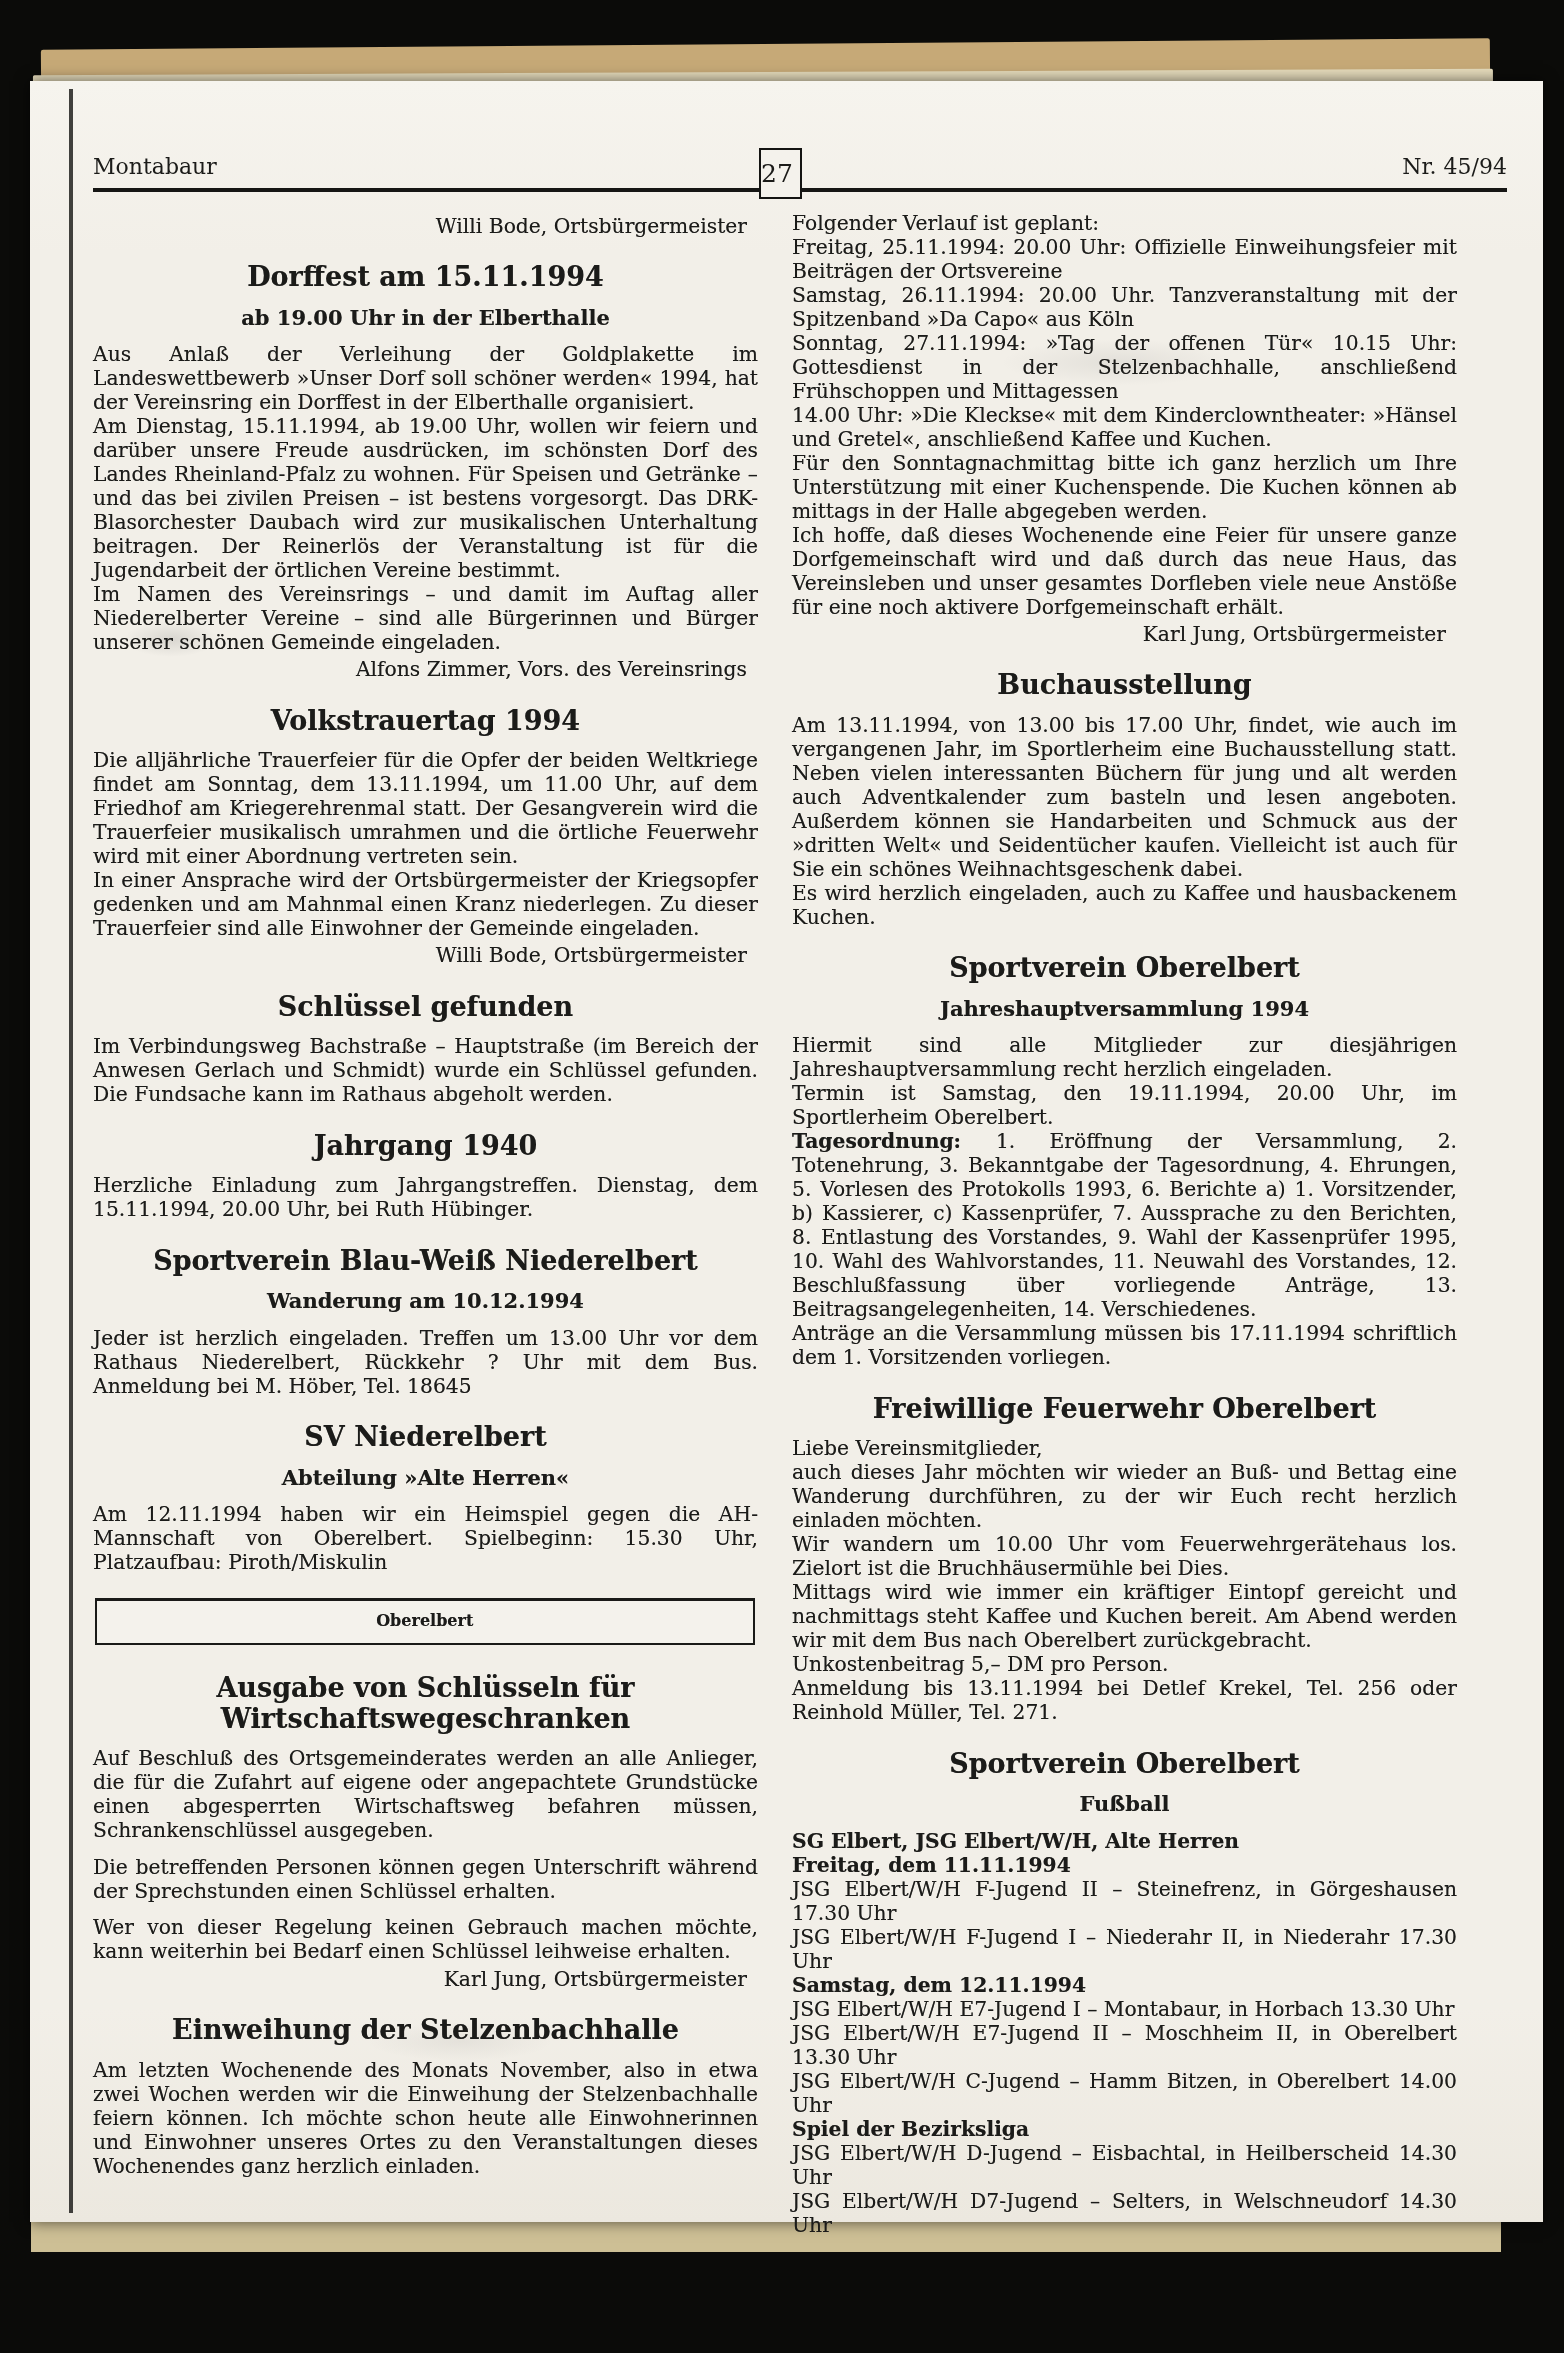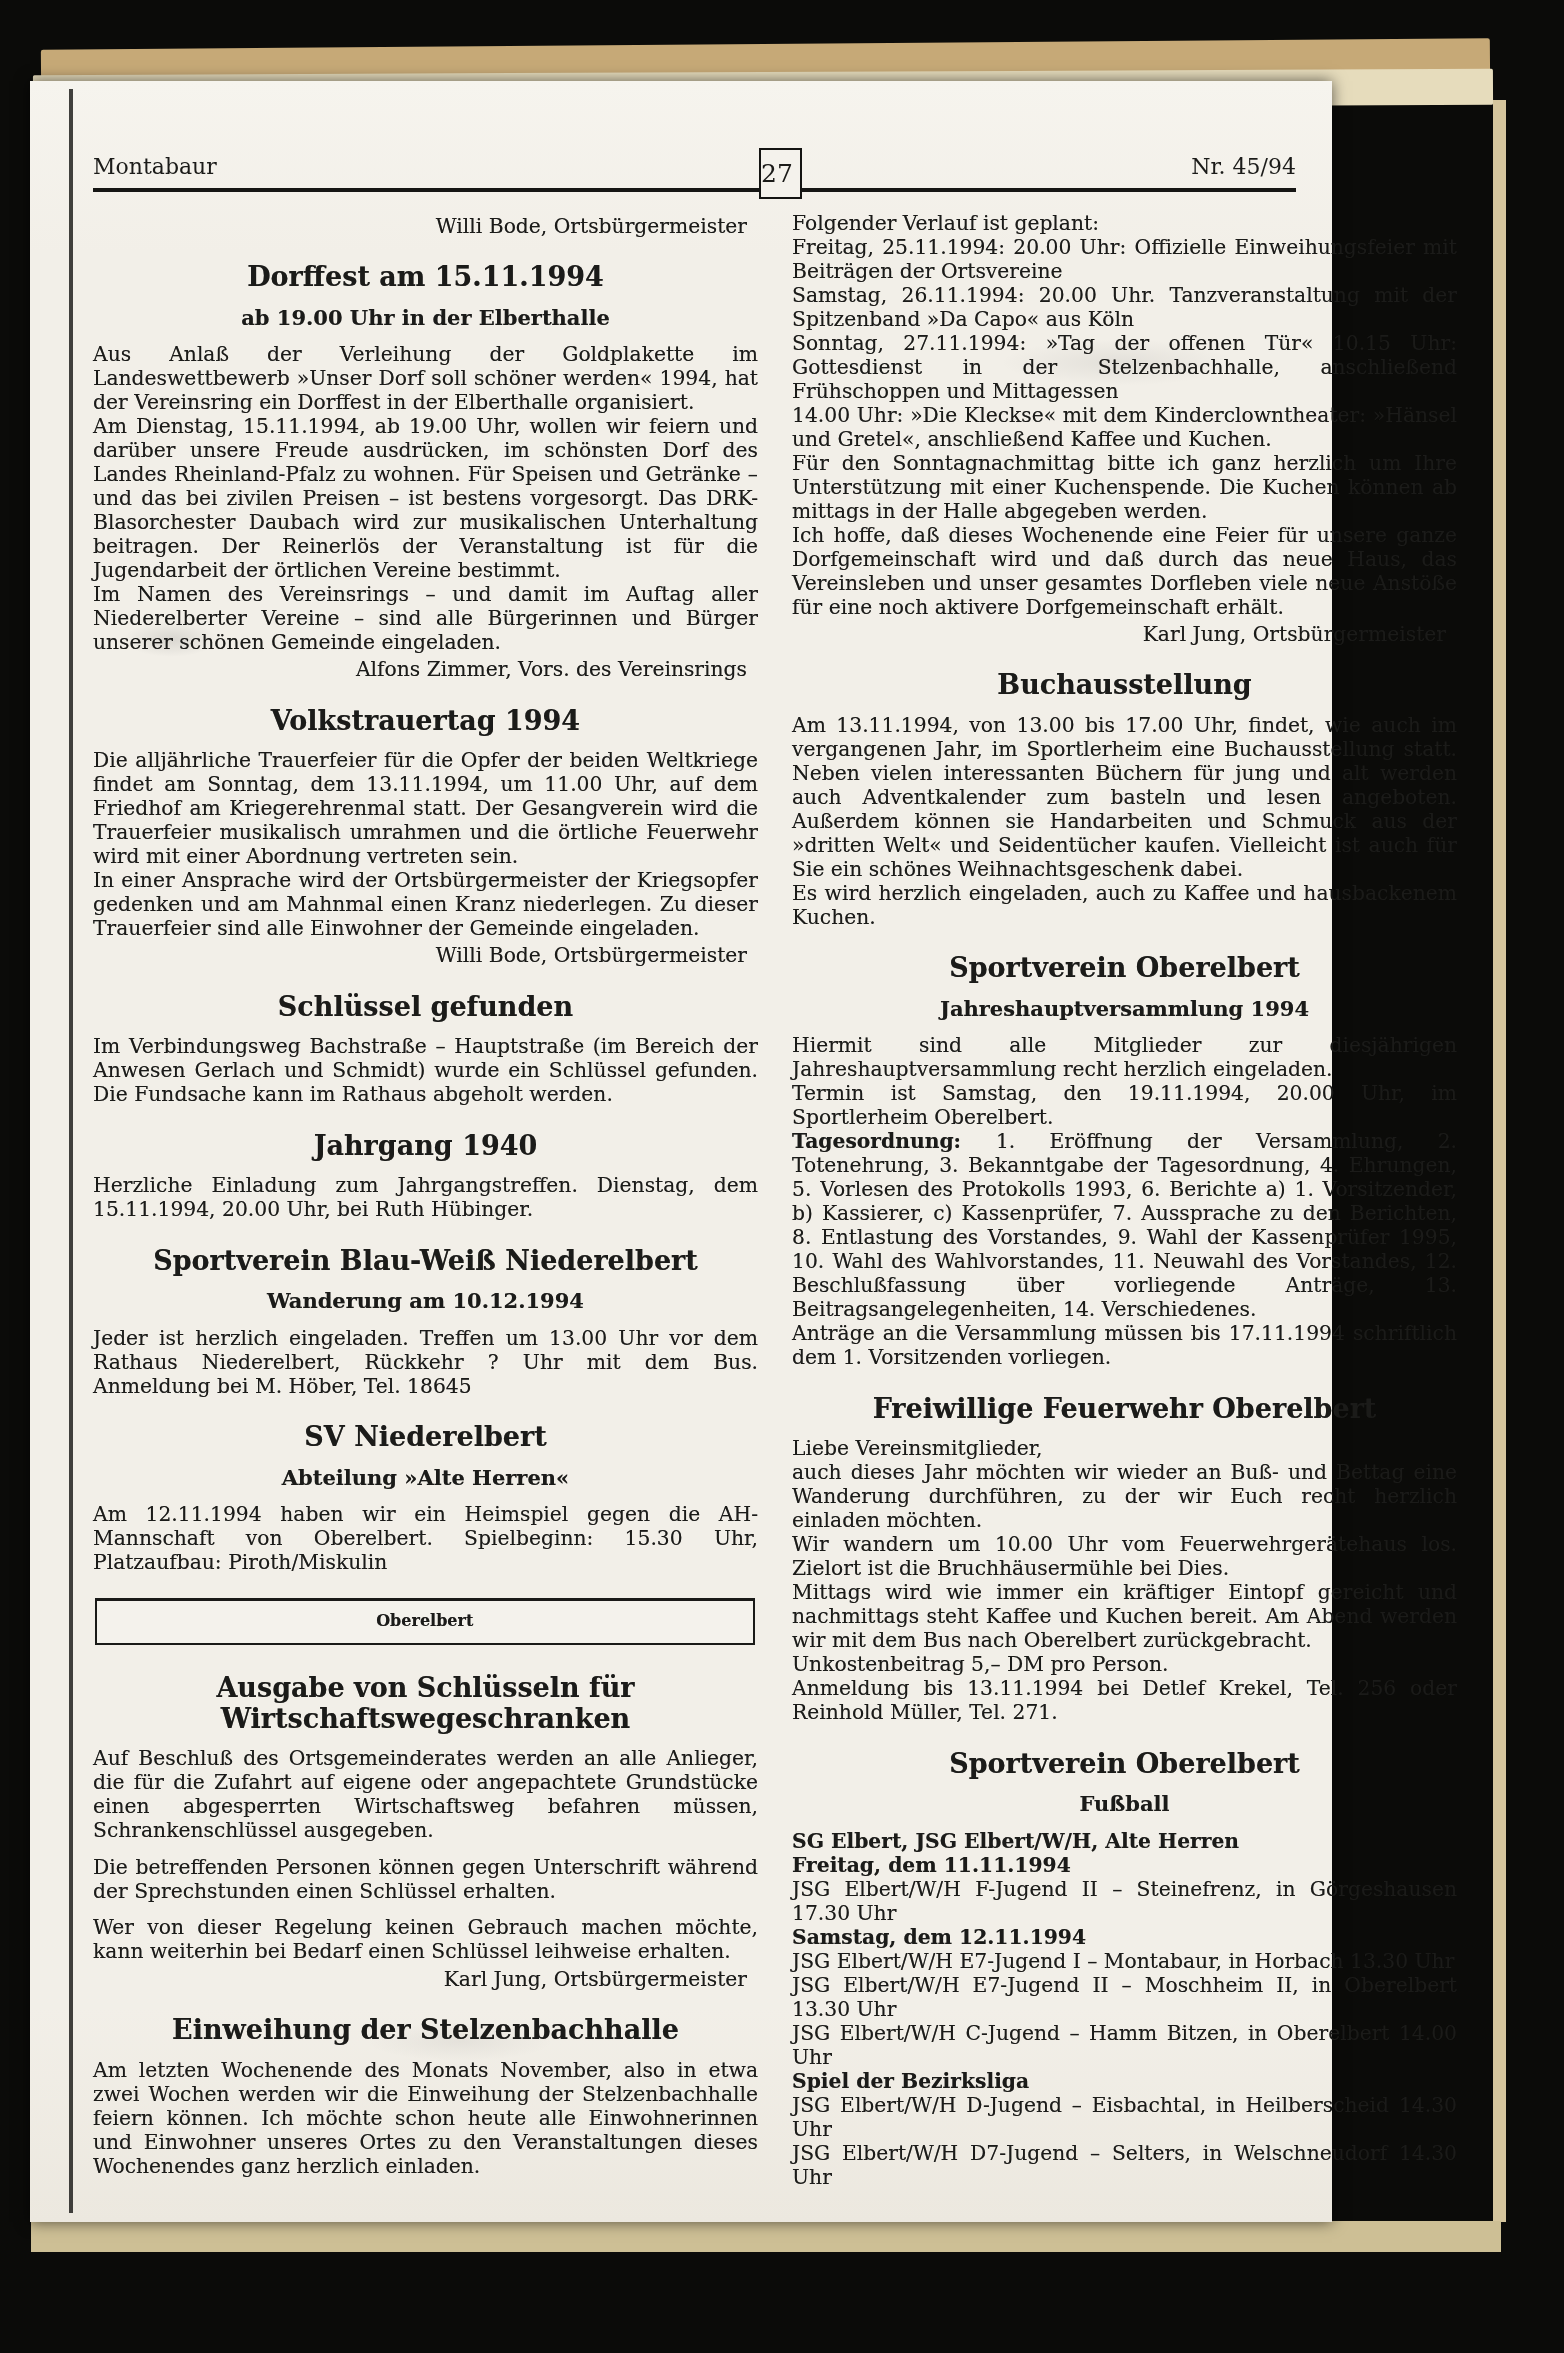--- a/index.html
+++ b/index.html
@@ -9,21 +9,21 @@
     font-family:"DejaVu Serif","Liberation Serif",serif;
   }
   
   .strip{position:absolute;}
   .strip-tan{left:41px;top:44px;width:1449px;height:44px;background:#c6a977;transform:rotate(-0.45deg);border-radius:2.3px;}
   .strip-cream{left:33px;top:72px;width:1460px;height:36px;background:#e6dcbc;transform:rotate(-0.25deg);border-radius:1.6px;}
   .right-sliver{left:1493px;top:100px;width:12.5px;height:2122px;background:#d5c59d;}
   .bottom-strip{left:31px;top:2221px;width:1470px;height:31px;background:#cdbf95;}
   
   .page{
-    position:absolute;left:30px;top:81px;width:1302px;height:2141px;
+    position:absolute;left:30px;top:81px;width:1513px;height:2141px;
     background:linear-gradient(180deg,#f6f4ee 0%,#f2efe8 8%,#f2efe8 90%,#ece8df 100%);
     box-shadow:0 0 14px rgba(0,0,0,.6);
   }
   .scan-line{position:absolute;left:39px;top:7.8px;height:calc(100% - 17px);width:3.9px;background:rgba(24,24,22,.82);}
   .smudge{position:absolute;border-radius:50%;pointer-events:none;}
   .sm1{left:94px;top:540px;width:94px;height:36px;background:radial-gradient(ellipse,rgba(60,60,60,.14),transparent 70%);}
   .sm2{left:970px;top:258px;width:235px;height:47px;background:radial-gradient(ellipse,rgba(90,90,90,.10),transparent 70%);}
   .sm3{left:336px;top:1941px;width:188px;height:39px;background:radial-gradient(ellipse,rgba(80,80,80,.08),transparent 70%);}
   .page-inner{position:relative;padding:72px 36px 31px 63px;color:#1b1b19;}
   
@@ -136,20 +136,21 @@
           <div class="blk p">auch dieses Jahr möchten wir wieder an Buß- und Bettag eine Wanderung durchführen, zu der wir Euch recht herzlich einladen möchten.</div>
           <div class="blk p">Wir wandern um 10.00 Uhr vom Feuerwehrgerätehaus los. Zielort ist die Bruchhäusermühle bei Dies.</div>
           <div class="blk p">Mittags wird wie immer ein kräftiger Eintopf gereicht und nachmittags steht Kaffee und Kuchen bereit. Am Abend werden wir mit dem Bus nach Oberelbert zurückgebracht.</div>
           <div class="blk p">Unkostenbeitrag 5,– DM pro Person.</div>
           <div class="blk p">Anmeldung bis 13.11.1994 bei Detlef Krekel, Tel. 256 oder Reinhold Müller, Tel. 271.</div>
           <div class="blk h1">Sportverein Oberelbert</div>
           <div class="blk h2">Fußball</div>
           <div class="blk pb">SG Elbert, JSG Elbert/W/H, Alte Herren</div>
           <div class="blk pb">Freitag, dem 11.11.1994</div>
           <div class="blk p">JSG Elbert/W/H F-Jugend II – Steinefrenz, in Görgeshausen 17.30 Uhr</div>
+          <div class="blk p">JSG Elbert/W/H F-Jugend I – Niederahr II, in Niederahr 17.30 Uhr</div>
           <div class="blk pb">Samstag, dem 12.11.1994</div>
           <div class="blk p">JSG Elbert/W/H E7-Jugend I – Montabaur, in Horbach 13.30 Uhr</div>
           <div class="blk p">JSG Elbert/W/H E7-Jugend II – Moschheim II, in Oberelbert 13.30 Uhr</div>
           <div class="blk p">JSG Elbert/W/H C-Jugend – Hamm Bitzen, in Oberelbert 14.00 Uhr</div>
           <div class="blk pb">Spiel der Bezirksliga</div>
           <div class="blk p">JSG Elbert/W/H D-Jugend – Eisbachtal, in Heilberscheid 14.30 Uhr</div>
           <div class="blk p">JSG Elbert/W/H D7-Jugend – Selters, in Welschneudorf 14.30 Uhr</div>
         </div>
     </div>
   </div>

